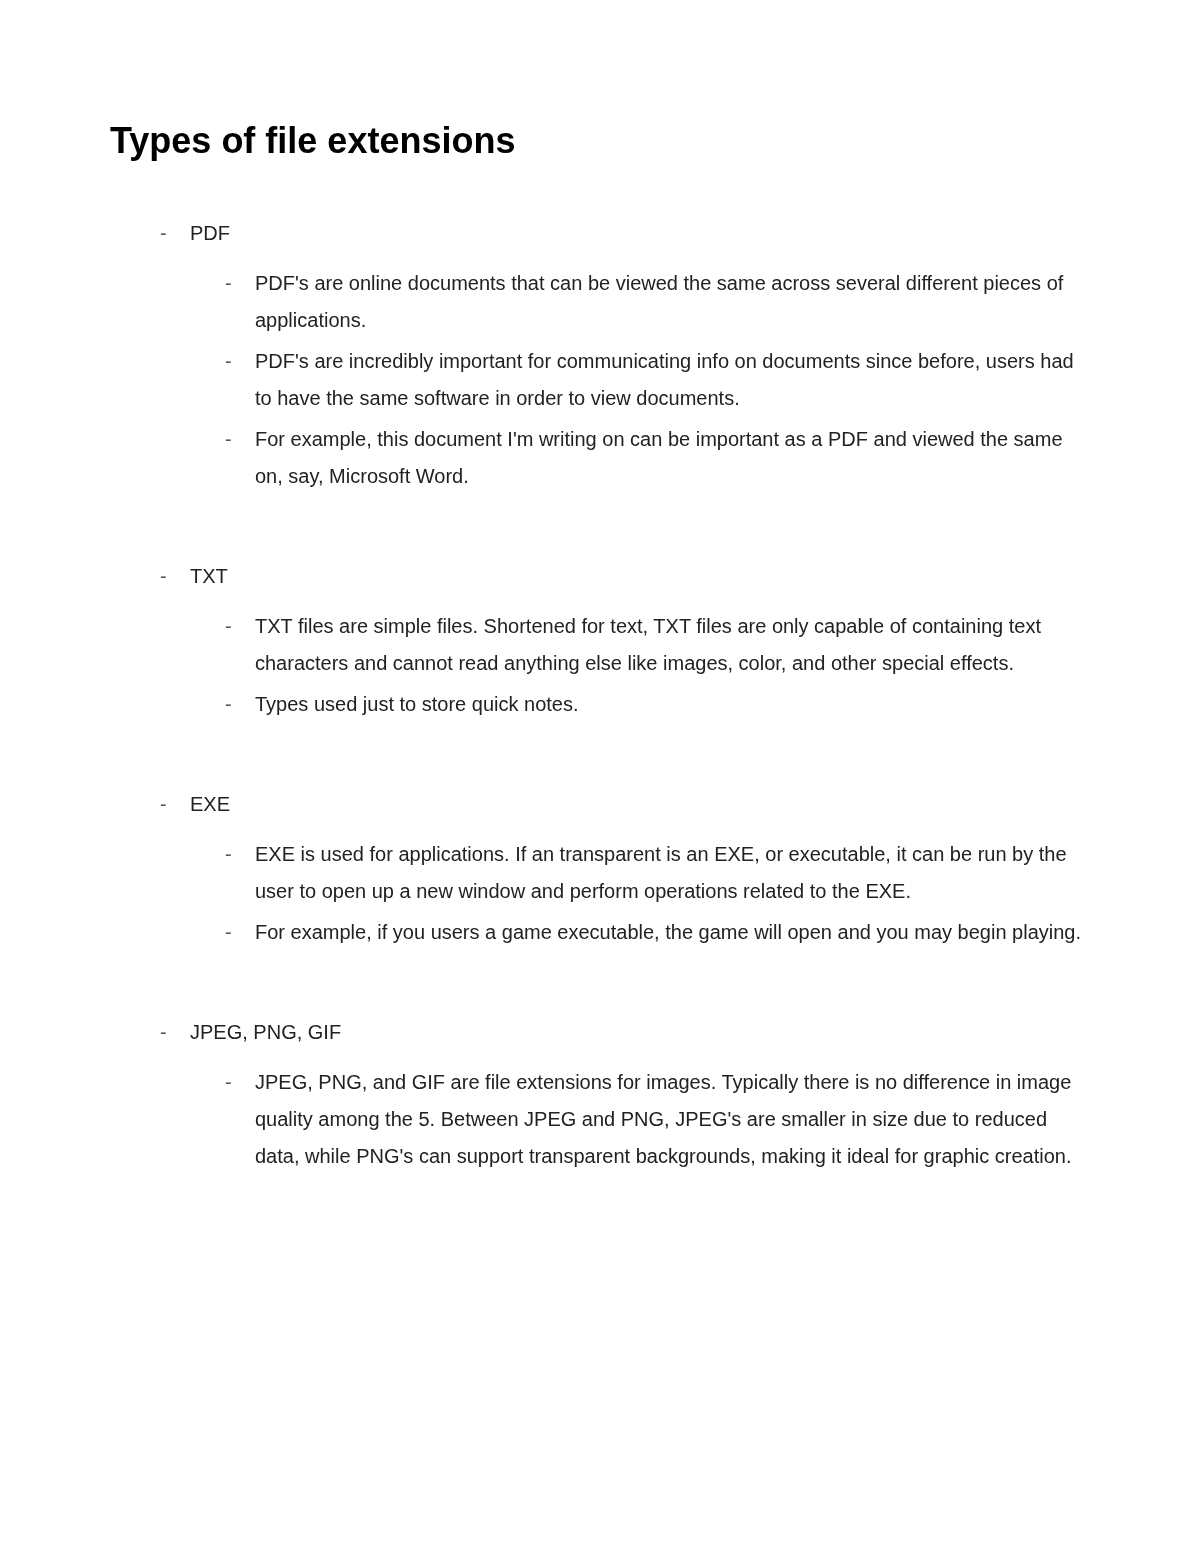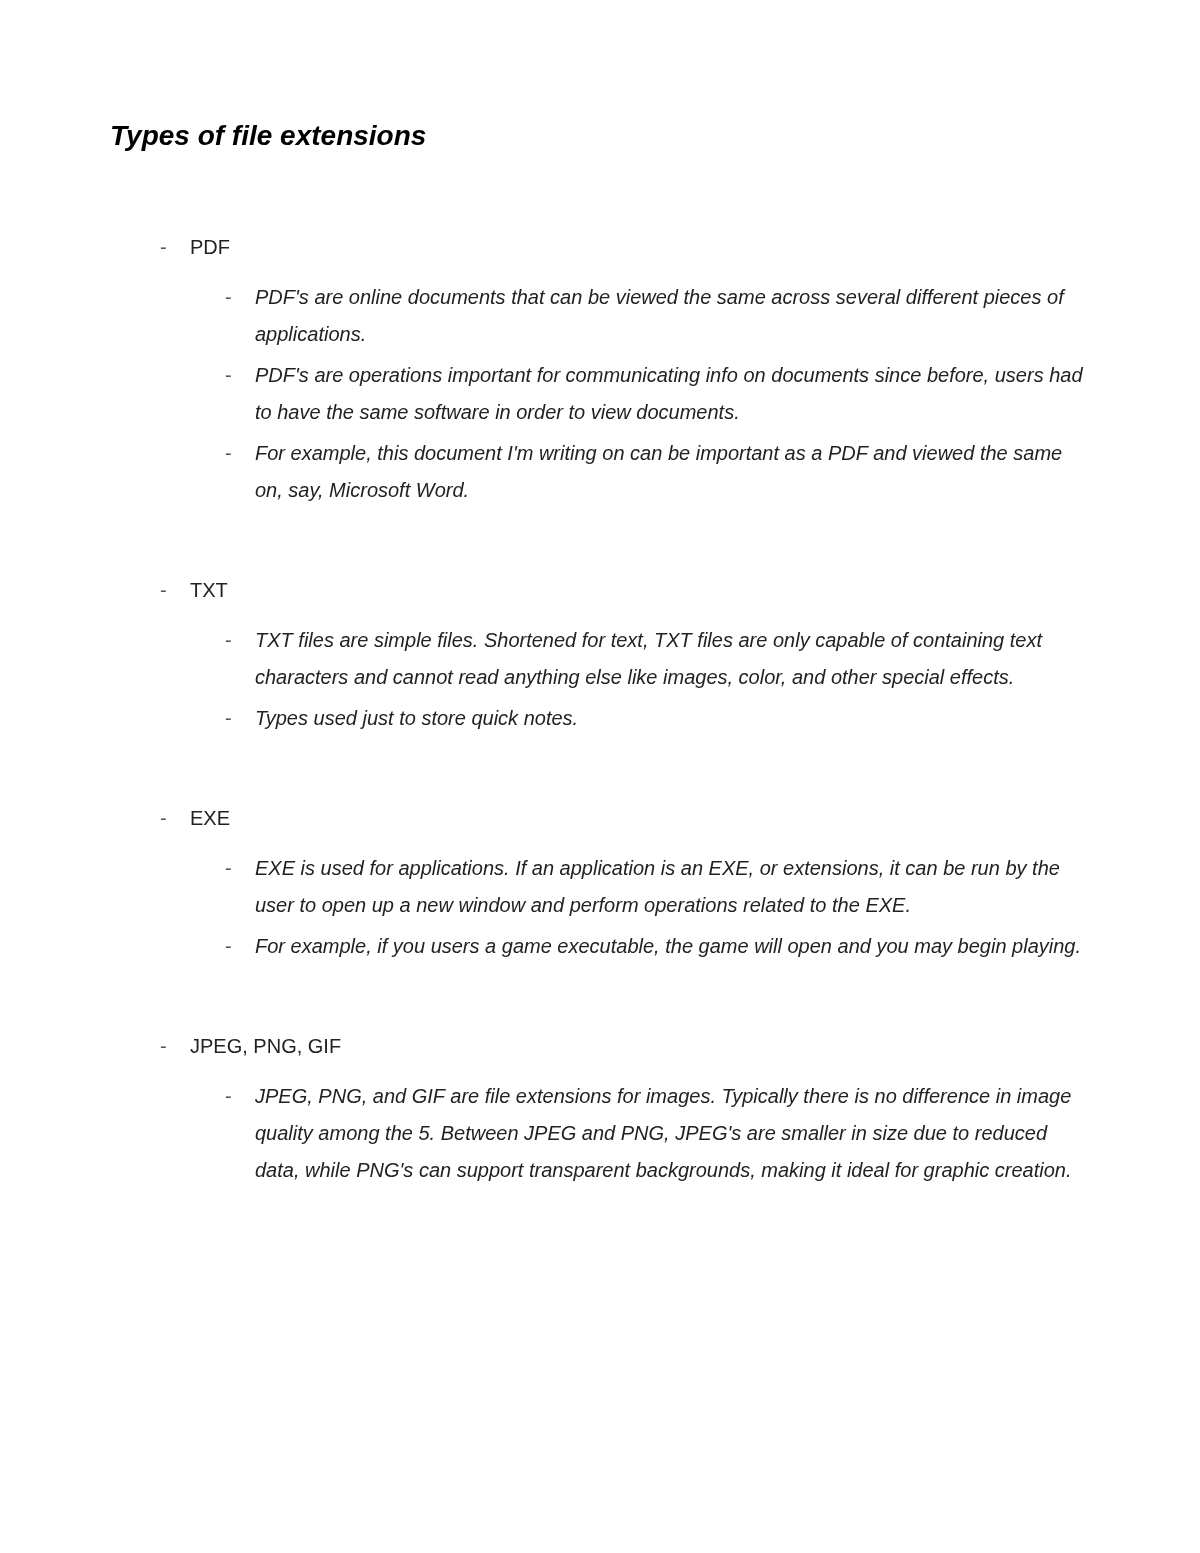--- a/index.html
+++ b/index.html
@@ -8,25 +8,24 @@
       box-sizing: border-box;
     }
     body {
       background: #ffffff;
       font-family: Arial, Helvetica, sans-serif;
       color: #222;
       width: 1200px;
       padding: 120px 110px 80px 110px;
     }
     h1 {
-      font-size: 28px;
+      font-size: 36px;
       font-weight: bold;
       color: #000;
-      margin-bottom: 84px;
-      font-style: italic;
+      margin-bottom: 60px;
     }
     .list-level-1 {
       list-style: none;
       padding-left: 50px;
     }
     .list-level-1 > li {
       margin-bottom: 70px;
     }
     .list-level-1 > li > .item-row {
       display: flex;
@@ -52,21 +51,20 @@
       line-height: 1.85;
       margin-bottom: 4px;
     }
     .list-level-2 .bullet-dash {
       width: 30px;
       flex-shrink: 0;
       color: #555;
     }
     .list-level-2 .item-text {
       flex: 1;
-      font-style: italic;
     }
   </style>
 </head>
 <body>
 
 <h1>Types of file extensions</h1>
 
 <ul class="list-level-1">
 
   <li>
@@ -74,21 +72,21 @@
       <span class="bullet-dash">-</span>
       <span>PDF</span>
     </div>
     <ul class="list-level-2">
       <li>
         <span class="bullet-dash">-</span>
         <span class="item-text">PDF's are online documents that can be viewed the same across several different pieces of applications.</span>
       </li>
       <li>
         <span class="bullet-dash">-</span>
-        <span class="item-text">PDF's are operations important for communicating info on documents since before, users had to have the same software in order to view documents.</span>
+        <span class="item-text">PDF's are incredibly important for communicating info on documents since before, users had to have the same software in order to view documents.</span>
       </li>
       <li>
         <span class="bullet-dash">-</span>
         <span class="item-text">For example, this document I'm writing on can be important as a PDF and viewed the same on, say, Microsoft Word.</span>
       </li>
     </ul>
   </li>
 
   <li>
     <div class="item-row">
@@ -108,21 +106,21 @@
   </li>
 
   <li>
     <div class="item-row">
       <span class="bullet-dash">-</span>
       <span>EXE</span>
     </div>
     <ul class="list-level-2">
       <li>
         <span class="bullet-dash">-</span>
-        <span class="item-text">EXE is used for applications. If an application is an EXE, or extensions, it can be run by the user to open up a new window and perform operations related to the EXE.</span>
+        <span class="item-text">EXE is used for applications. If an transparent is an EXE, or executable, it can be run by the user to open up a new window and perform operations related to the EXE.</span>
       </li>
       <li>
         <span class="bullet-dash">-</span>
         <span class="item-text">For example, if you users a game executable, the game will open and you may begin playing.</span>
       </li>
     </ul>
   </li>
 
   <li>
     <div class="item-row">

